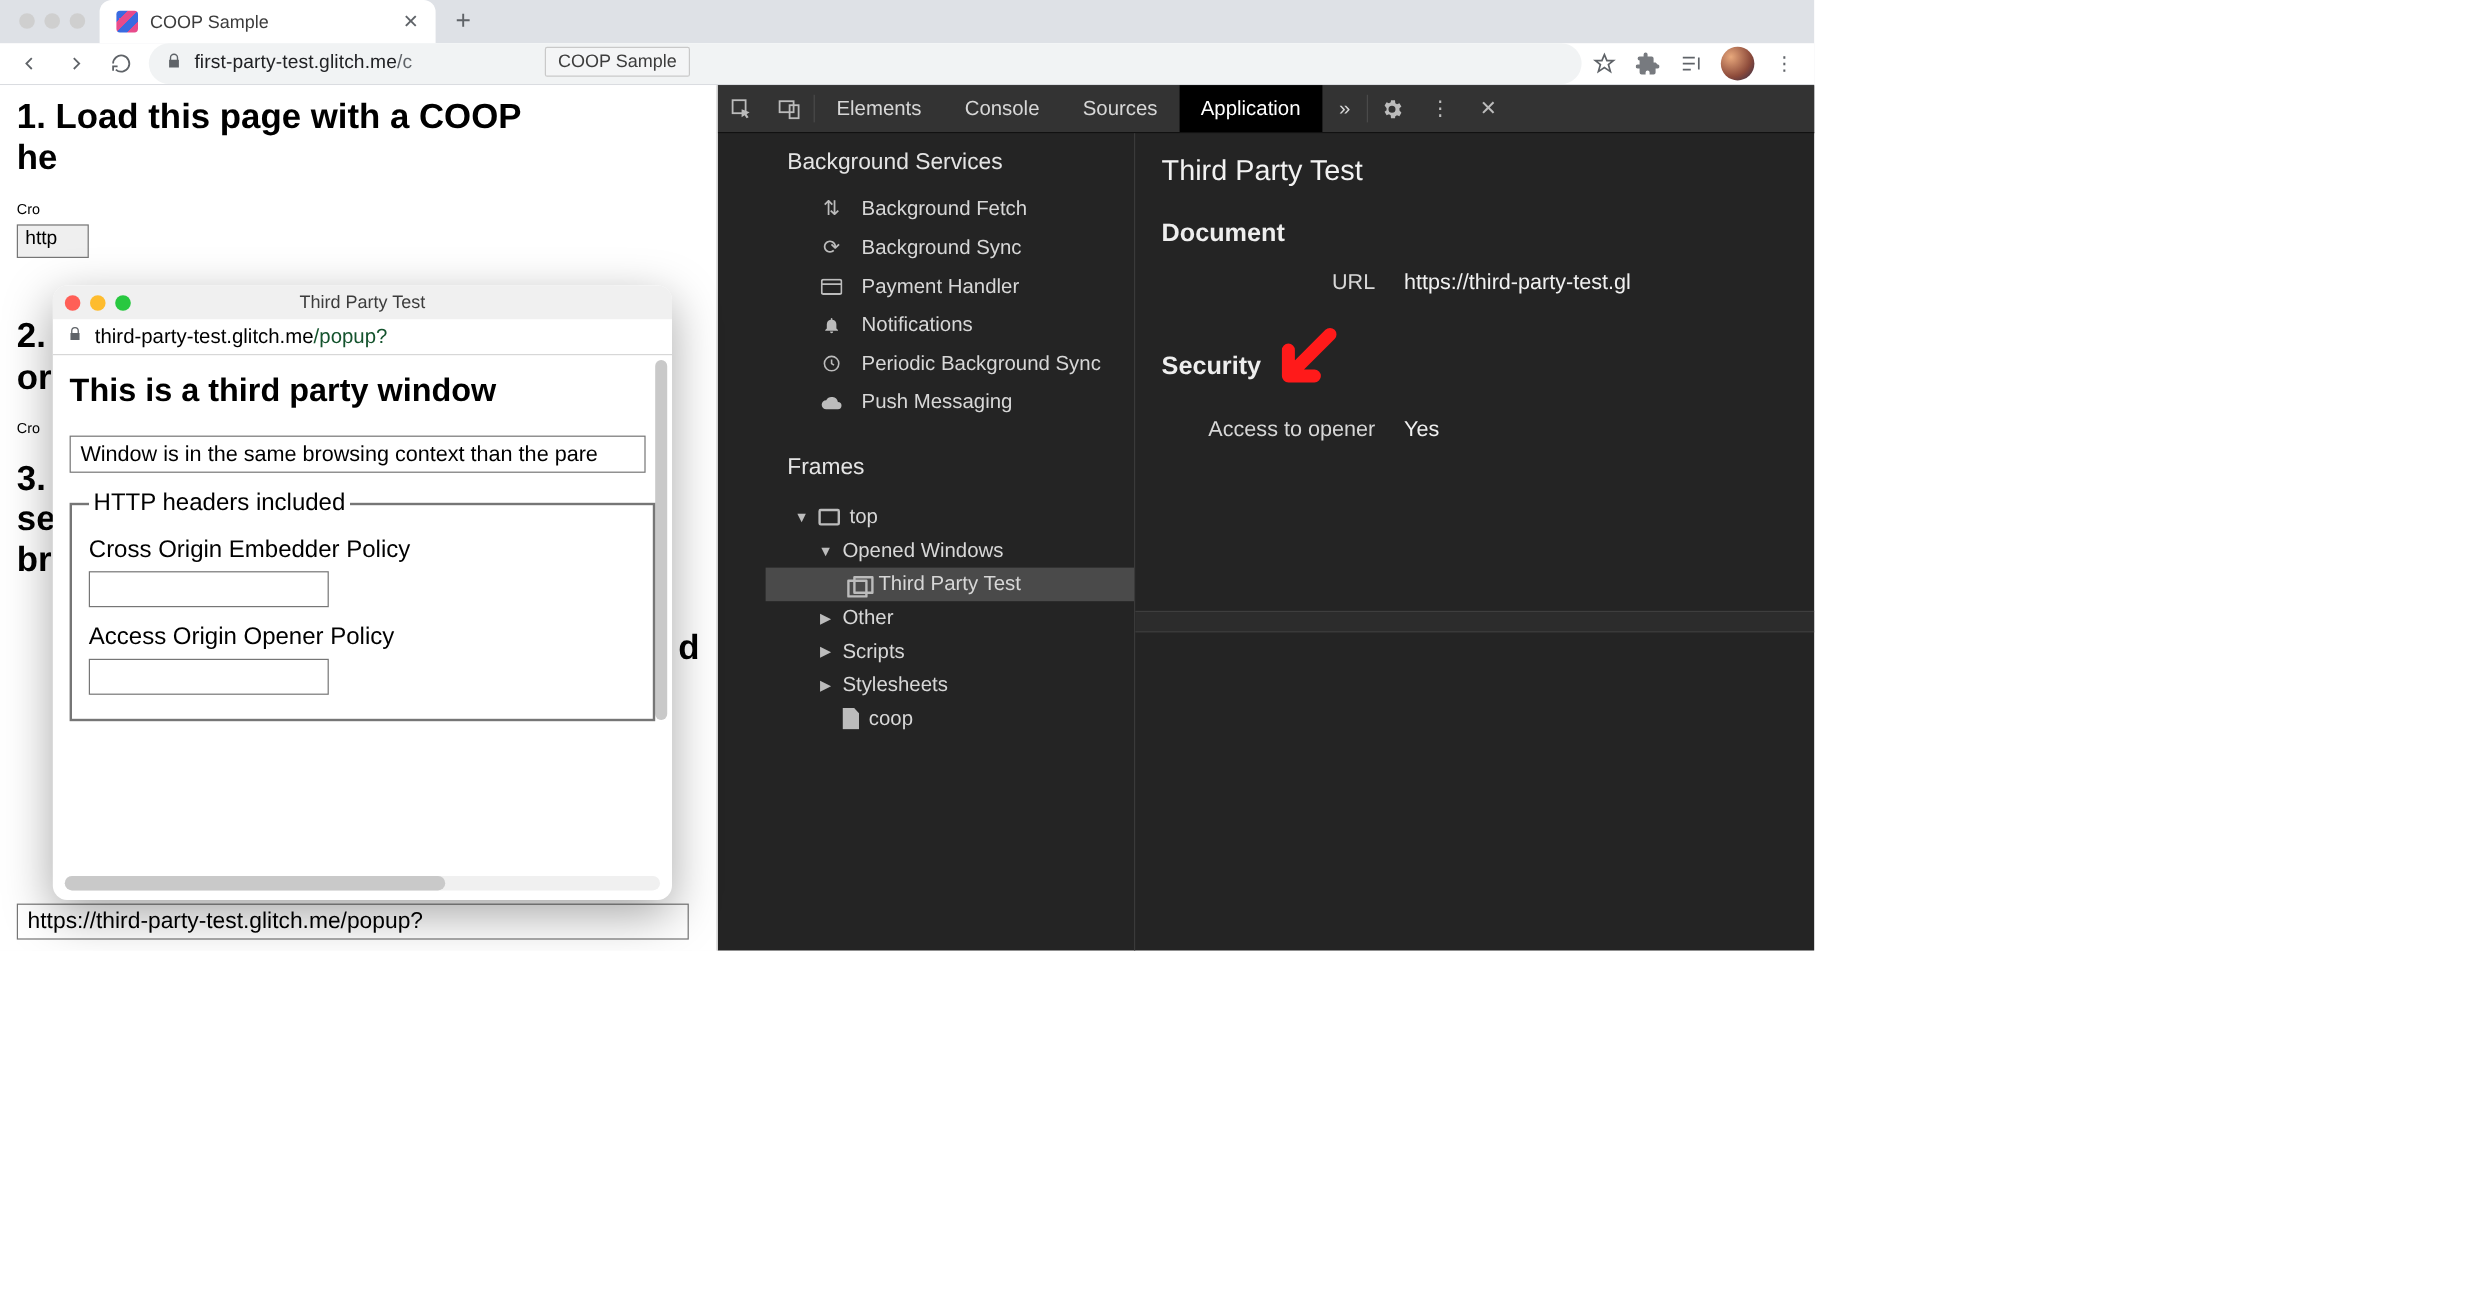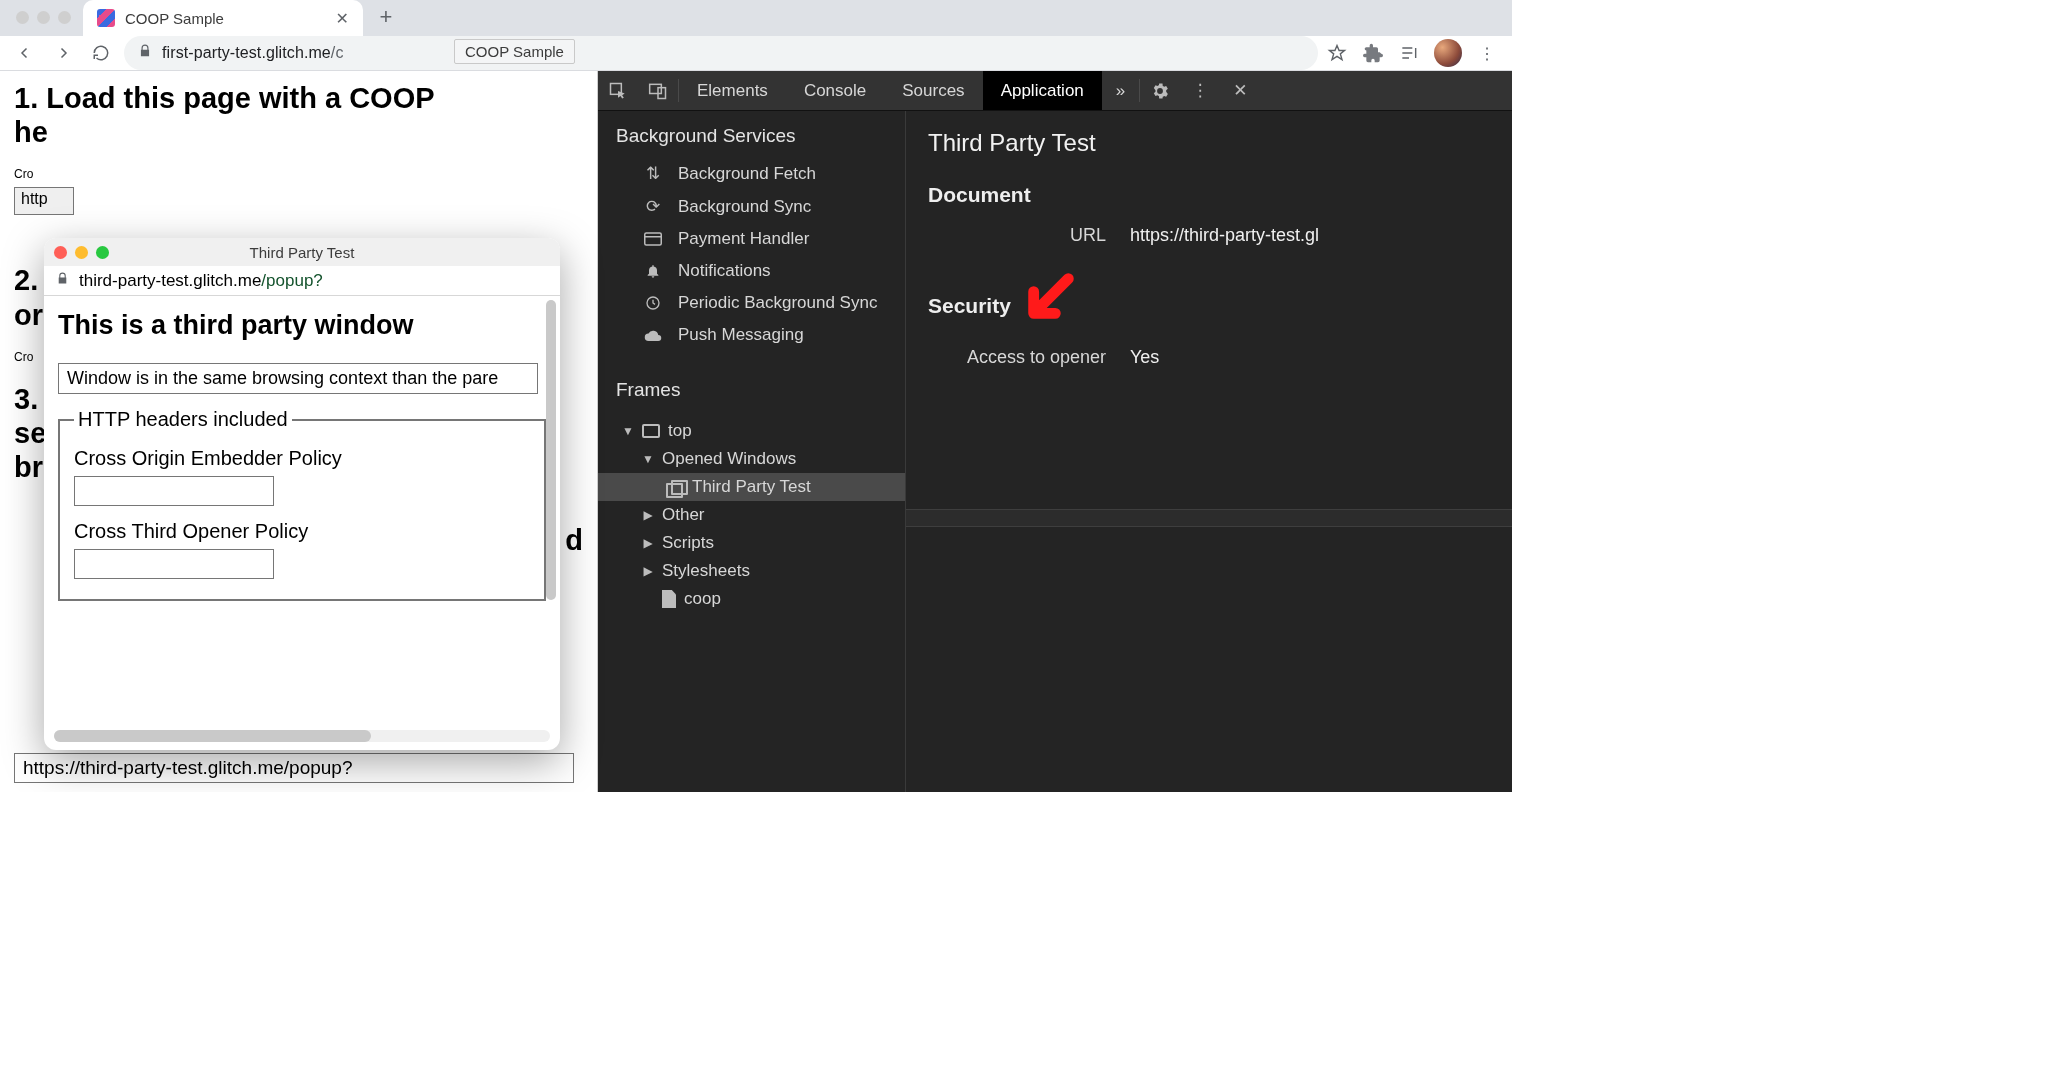--- a/index.html
+++ b/index.html
@@ -62,21 +62,21 @@
 .devtools { flex: 1; background: #242424; color: #d7d7d7; display: flex; flex-direction: column; font-size: 17px; }
 .dt-tabs { height: 40px; background: #333333; display: flex; align-items: stretch; border-bottom: 1px solid #111; }
 .dt-tab-icon { width: 40px; display: flex; align-items: center; justify-content: center; color: #bcbcbc; }
 .dt-tab { padding: 0 18px; display: flex; align-items: center; color: #d7d7d7; }
 .dt-tab.active { background: #000; color: #fff; }
 .dt-tab-more { padding: 0 14px; display: flex; align-items: center; color: #d7d7d7; }
 .dt-tab-sep { width: 1px; background: #4a4a4a; margin: 8px 0; }
 .dt-icon { width: 40px; display: flex; align-items: center; justify-content: center; color: #bcbcbc; }
 
 .dt-body { flex: 1; display: flex; }
-.dt-side { width: 308px; border-right: 1px solid #3a3a3a; display: flex; flex-direction: column; }
+.dt-side { width: 308px; border-right: 1px solid #3a3a3a; display: flex; flex-direction: column; margin-left: 40px; }
 .dt-group-title { padding: 14px 18px 10px; font-size: 19px; color: #e4e4e4; }
 .dt-item { display: flex; align-items: center; gap: 14px; padding: 6px 18px 6px 44px; color: #d7d7d7; }
 .dt-item .icn { width: 22px; color: #bcbcbc; display: flex; justify-content: center; }
 .dt-tree { padding: 6px 0; }
 .tree-row { display: flex; align-items: center; gap: 8px; padding: 4px 18px 4px 24px; }
 .tree-row.l1 { padding-left: 44px; }
 .tree-row.l2 { padding-left: 68px; }
 .tree-row.sel { background: #4a4a4a; }
 .caret { width: 12px; color: #bcbcbc; font-size: 12px; display: inline-block; text-align: center; }
 .frm-icon { width: 18px; height: 14px; border: 2px solid #bcbcbc; border-radius: 2px; display: inline-block; }
@@ -200,21 +200,21 @@
         <span><span>third-party-test.glitch.me</span><span class="sub">/popup?</span></span>
       </div>
       <div class="popup-vscroll"></div>
       <div class="popup-body">
         <h1>This is a third party window</h1>
         <div class="msgbox">Window is in the same browsing context than the pare</div>
         <fieldset>
           <legend>HTTP headers included</legend>
           <div class="fld-label">Cross Origin Embedder Policy</div>
           <input class="fld-input" style="">
-          <div class="fld-label" style="margin-top:14px">Cross Third Opener Policy</div>
+          <div class="fld-label" style="margin-top:14px">Access Origin Opener Policy</div>
           <input class="fld-input" style="">
         </fieldset>
         <div class="popup-hscroll"></div>
       </div>
     </div>
 
     <div class="devtools">
       <div class="dt-tabs">
         <div class="dt-tab-icon">
             <svg width="20" height="20" viewBox="0 0 24 24" fill="none" stroke="currentColor" stroke-width="1.8">

